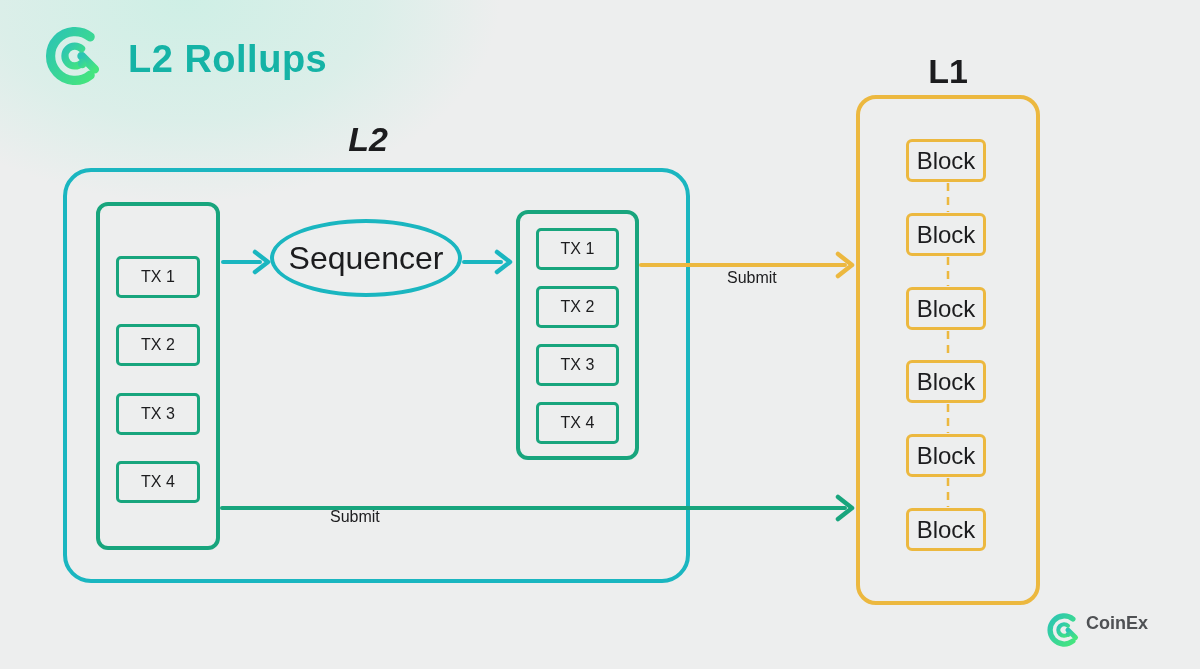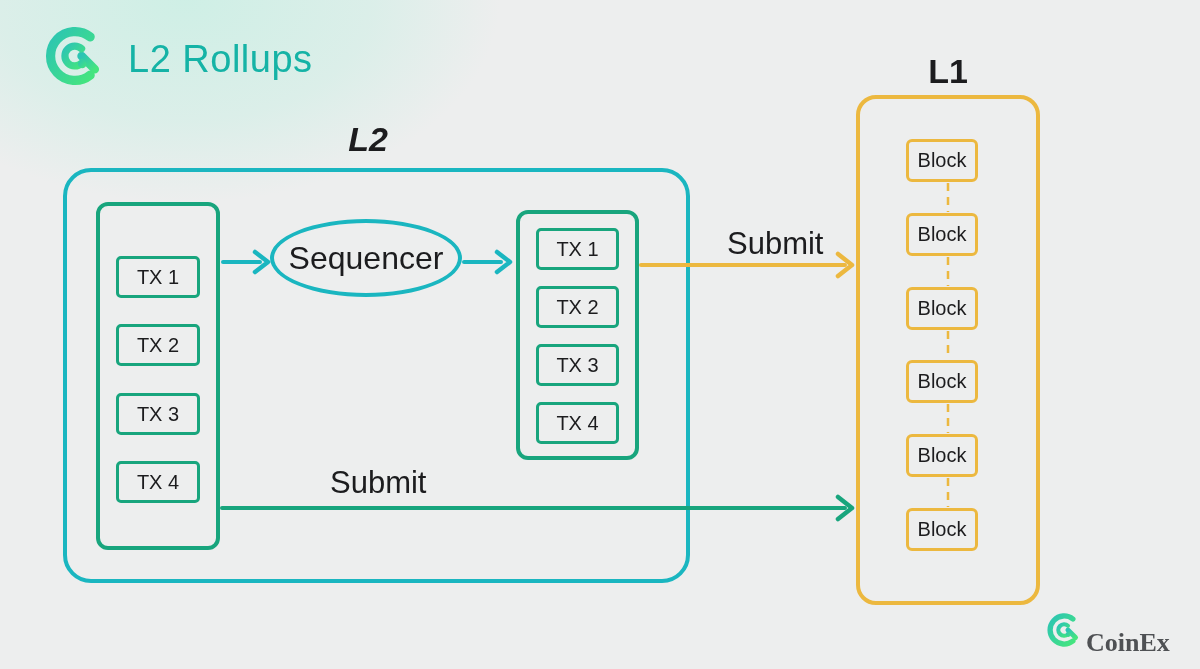--- a/index.html
+++ b/index.html
@@ -13,51 +13,51 @@
     font-family:"Liberation Sans","DejaVu Sans",sans-serif;
     color:var(--text-dark);
     background:
       radial-gradient(420px 270px at 185px 0px,
         rgba(205,239,229,0.95) 0%, rgba(205,239,229,0.55) 45%, rgba(237,238,238,0) 75%),
       var(--background);
     position:relative; overflow:hidden;
   }
   .abs{position:absolute;}
   
-  .brand-title{left:128px;top:38px;font-size:38px;font-weight:400;color:var(--title-teal);letter-spacing:.5px;}
+  .brand-title{left:128px;top:38px;font-size:38px;font-weight:700;color:var(--title-teal);letter-spacing:.5px;}
   
   .section-label{font-size:34px;font-weight:700;color:var(--text-dark);text-align:center;}
   .l2-label{left:338px;top:120px;width:60px;font-style:italic;}
   .l1-label{left:918px;top:52px;width:60px;}
   
   .l2-box{left:63px;top:168px;width:627px;height:415px;border:4px solid var(--cyan);border-radius:28px;}
   .l1-box{left:856px;top:95px;width:184px;height:510px;border:4px solid var(--orange);border-radius:20px;}
   .tx-container{border:4px solid var(--green);border-radius:12px;}
   .mempool{left:96px;top:202px;width:124px;height:348px;}
   .ordered{left:516px;top:210px;width:123px;height:250px;}
   
   .tx-box{width:84px;height:42px;border:3px solid var(--green);border-radius:5px;
-    display:flex;align-items:center;justify-content:center;font-size:20px;color:var(--text-dark);}
-  .block-box{left:906px;width:72px;height:43px;border:3px solid var(--orange);border-radius:6px;
-    display:flex;align-items:center;justify-content:center;font-size:20px;color:var(--text-dark);background:transparent;}
+    display:flex;align-items:center;justify-content:center;font-size:16px;color:var(--text-dark);}
+  .block-box{left:906px;width:80px;height:43px;border:3px solid var(--orange);border-radius:6px;
+    display:flex;align-items:center;justify-content:center;font-size:24px;color:var(--text-dark);background:transparent;}
   
   .sequencer{left:270px;top:219px;width:192px;height:78px;border:4px solid var(--cyan);border-radius:50%;
     display:flex;align-items:center;justify-content:center;font-size:32px;color:var(--text-dark);}
   
-  .flow-label{font-size:31px;color:var(--text-dark);}
+  .flow-label{font-size:16px;color:var(--text-dark);margin-top:43px;}
   .submit-top{left:727px;top:226px;}
   .submit-bottom{left:330px;top:465px;}
   
   svg.layer{position:absolute;left:0;top:0;pointer-events:none;}
   .stroke-cyan{stroke:var(--cyan);} .stroke-green{stroke:var(--green);} .stroke-orange{stroke:var(--orange);}
   .arrow-line{fill:none;stroke-width:4;stroke-linecap:round;}
   .arrow-head{fill:none;stroke-width:4.5;stroke-linecap:round;stroke-linejoin:round;}
   .dashed{fill:none;stroke-width:2.5;stroke-dasharray:8 6;}
   
-  .footer-brand-text{left:1086px;top:628px;font-size:26px;font-weight:600;color:var(--footer-text);font-family:Liberation Serif, serif;}
+  .footer-brand-text{left:1086px;top:613px;font-size:18px;font-weight:600;color:var(--footer-text);}
 </style>
 </head>
 <body>
 
 <div class="abs" style="left:40px;top:23px;width:66px;height:66px;">
   <svg width="66" height="66" viewBox="0 0 100 100">
     <defs>
       <linearGradient id="lg1" x1="0" y1="0" x2="1" y2="1">
         <stop offset="0" stop-color="var(--logo-gradient-start)"></stop>
         <stop offset="1" stop-color="var(--logo-gradient-end)"></stop>

